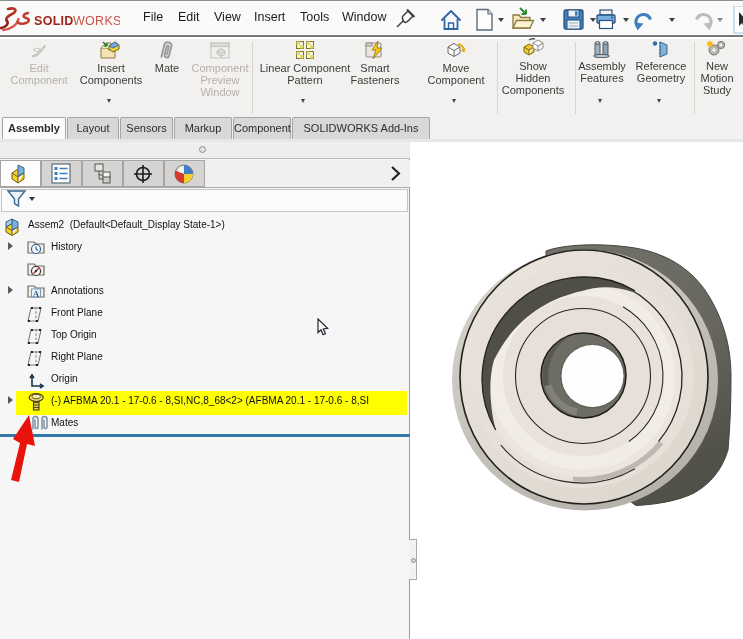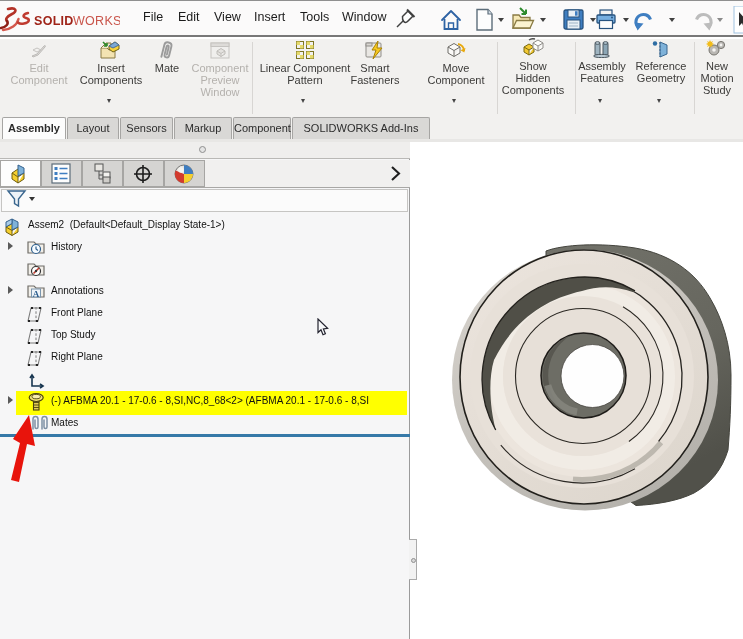--- a/index.html
+++ b/index.html
@@ -282,24 +282,27 @@
       <div class="trow" style="top:24px">
           <div class="tlabel">History</div>
         </div>
       <div class="trow" style="top:90px">
           <div class="tlabel">Front Plane</div>
         </div>
       <div class="trow" style="top:68px">
           <div class="tlabel">Annotations</div>
         </div>
       <div class="trow" style="top:112px">
-          <div class="tlabel">Top Study</div>
+          <div class="tlabel">Top Origin</div>
         </div>
       <div class="trow" style="top:134px">
           <div class="tlabel">Right Plane</div>
+        </div>
+      <div class="trow" style="top:156px">
+          <div class="tlabel">Origin</div>
         </div>
       <div class="trow" style="top:178px; overflow:hidden">
           <div class="tlabel">(-) AFBMA 20.1 - 17-0.6 - 8,SI,NC,8_68&lt;2&gt; (AFBMA 20.1 - 17-0.6 - 8,SI</div>
         </div>
       <div class="trow" style="top:200px">
           <div class="tlabel">Mates</div>
         </div>
     </div>
     <div id="blueline"></div>
   </div>

